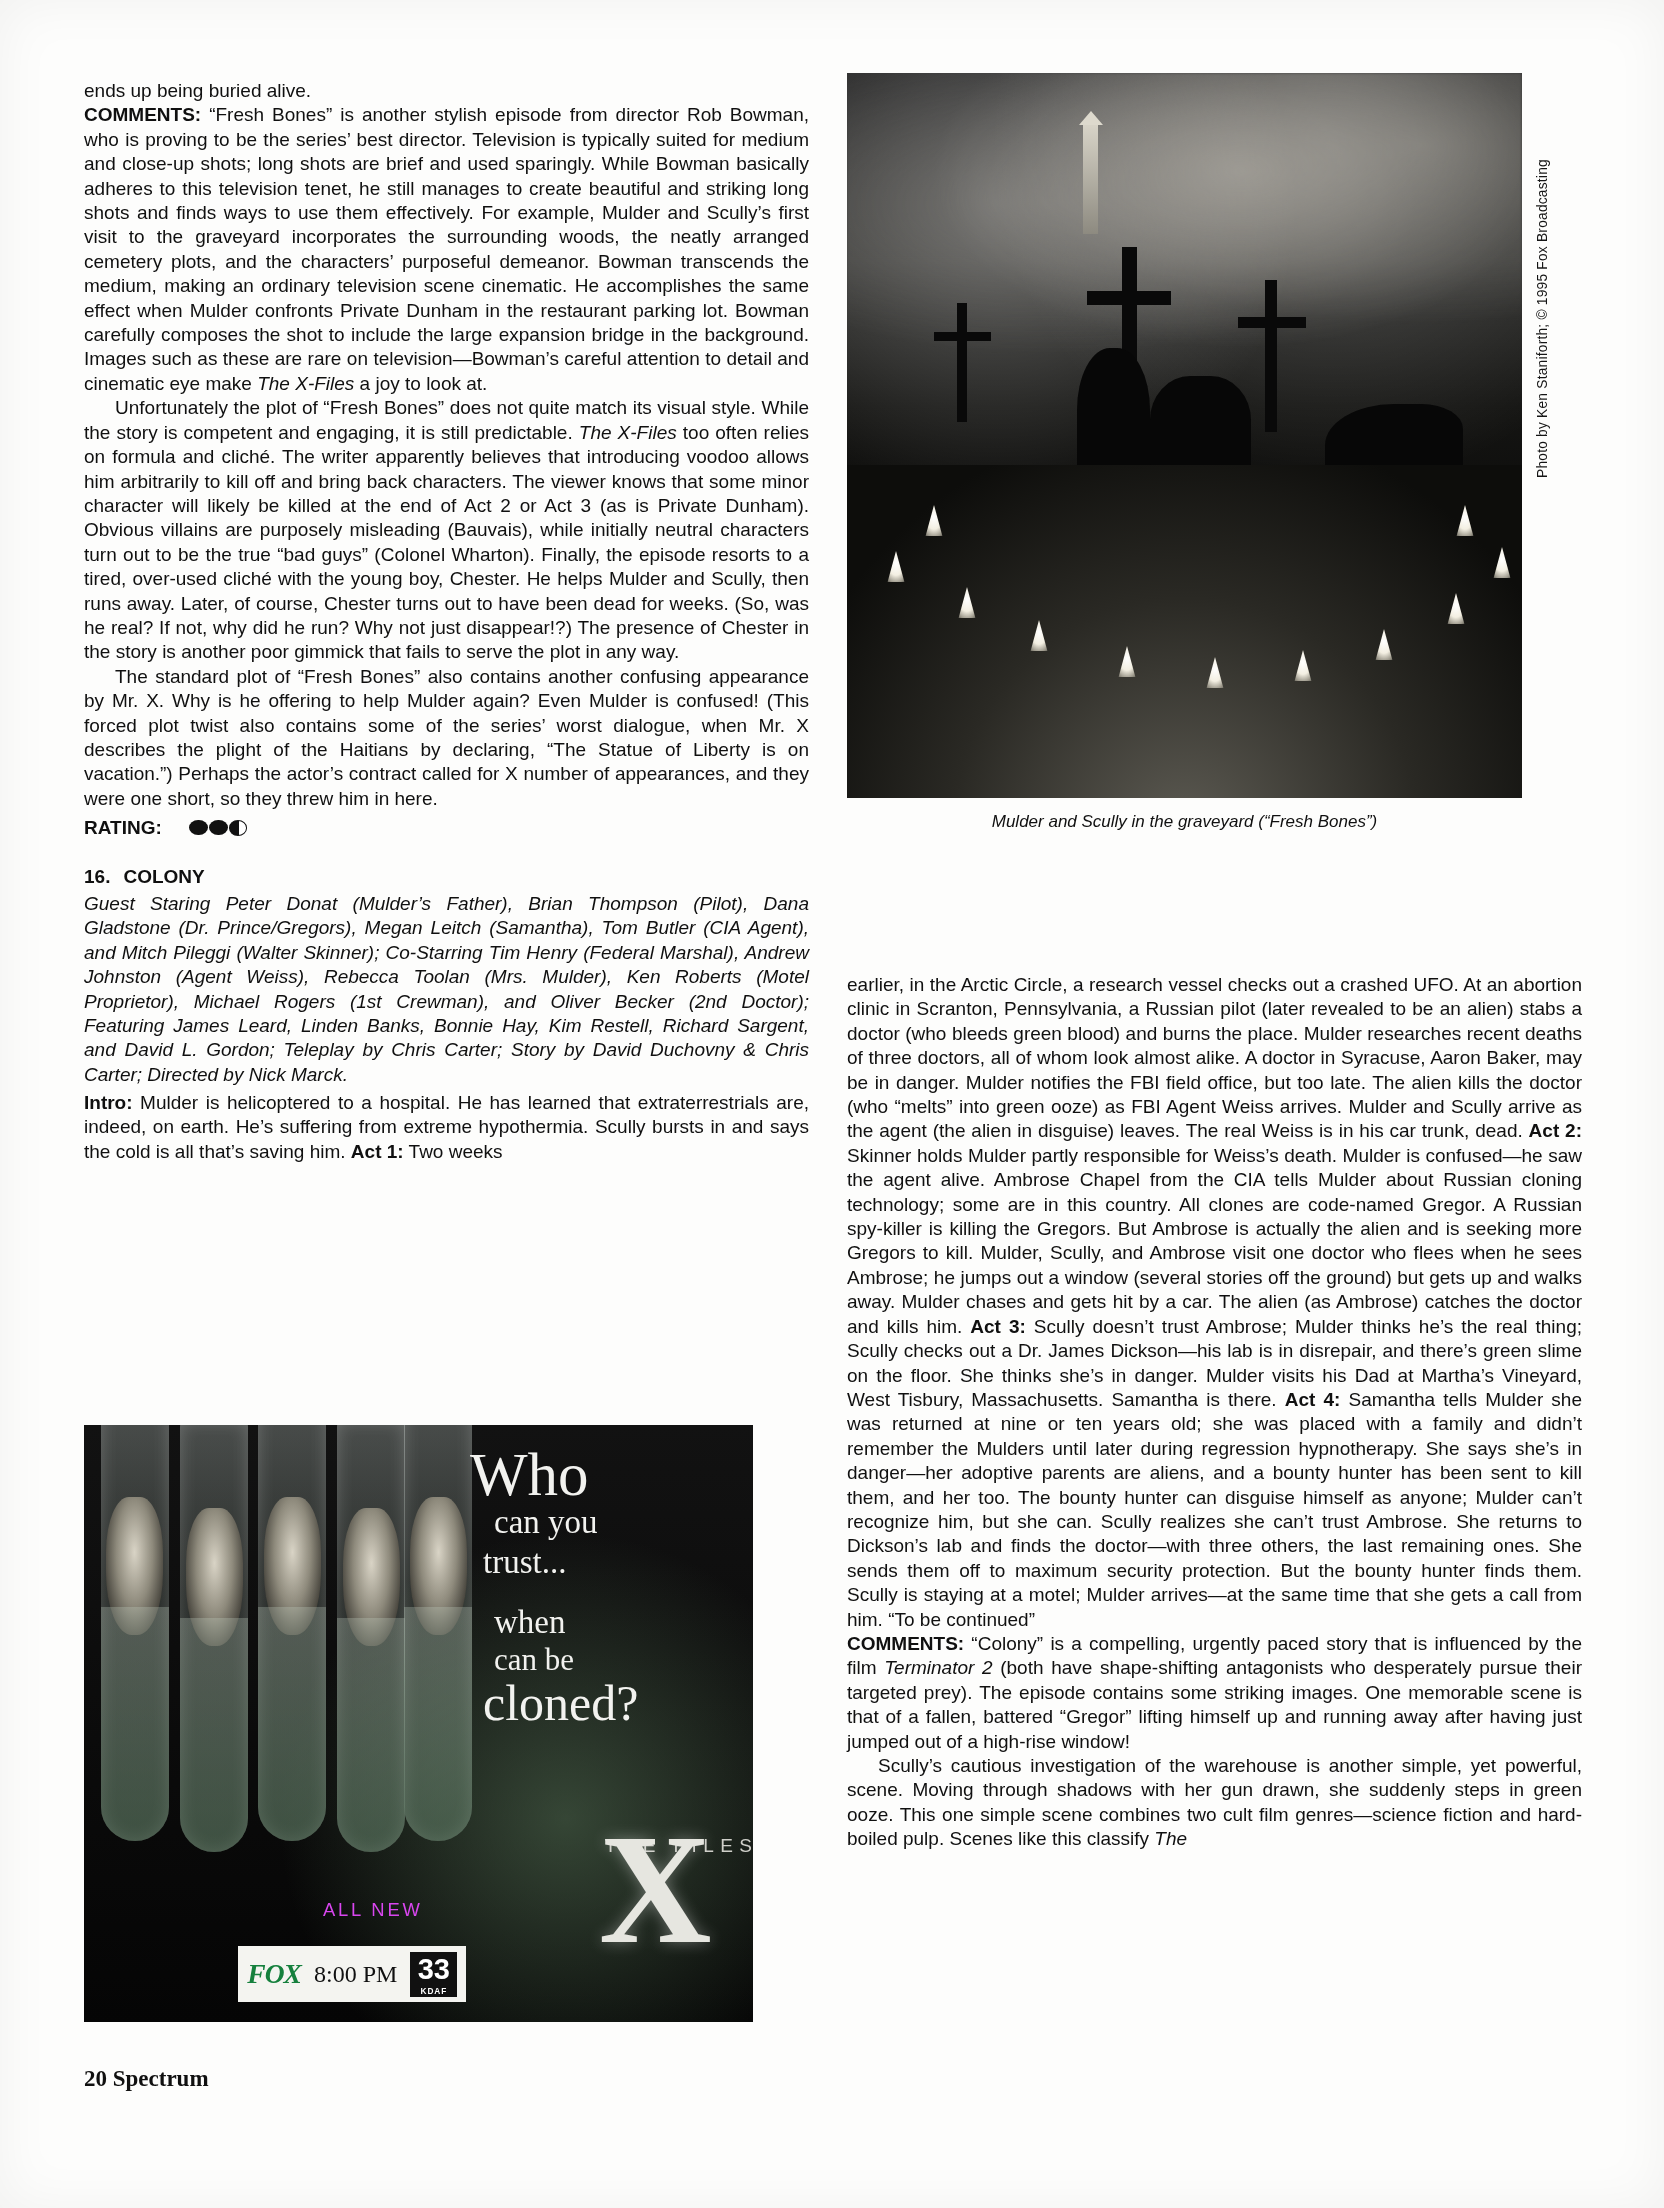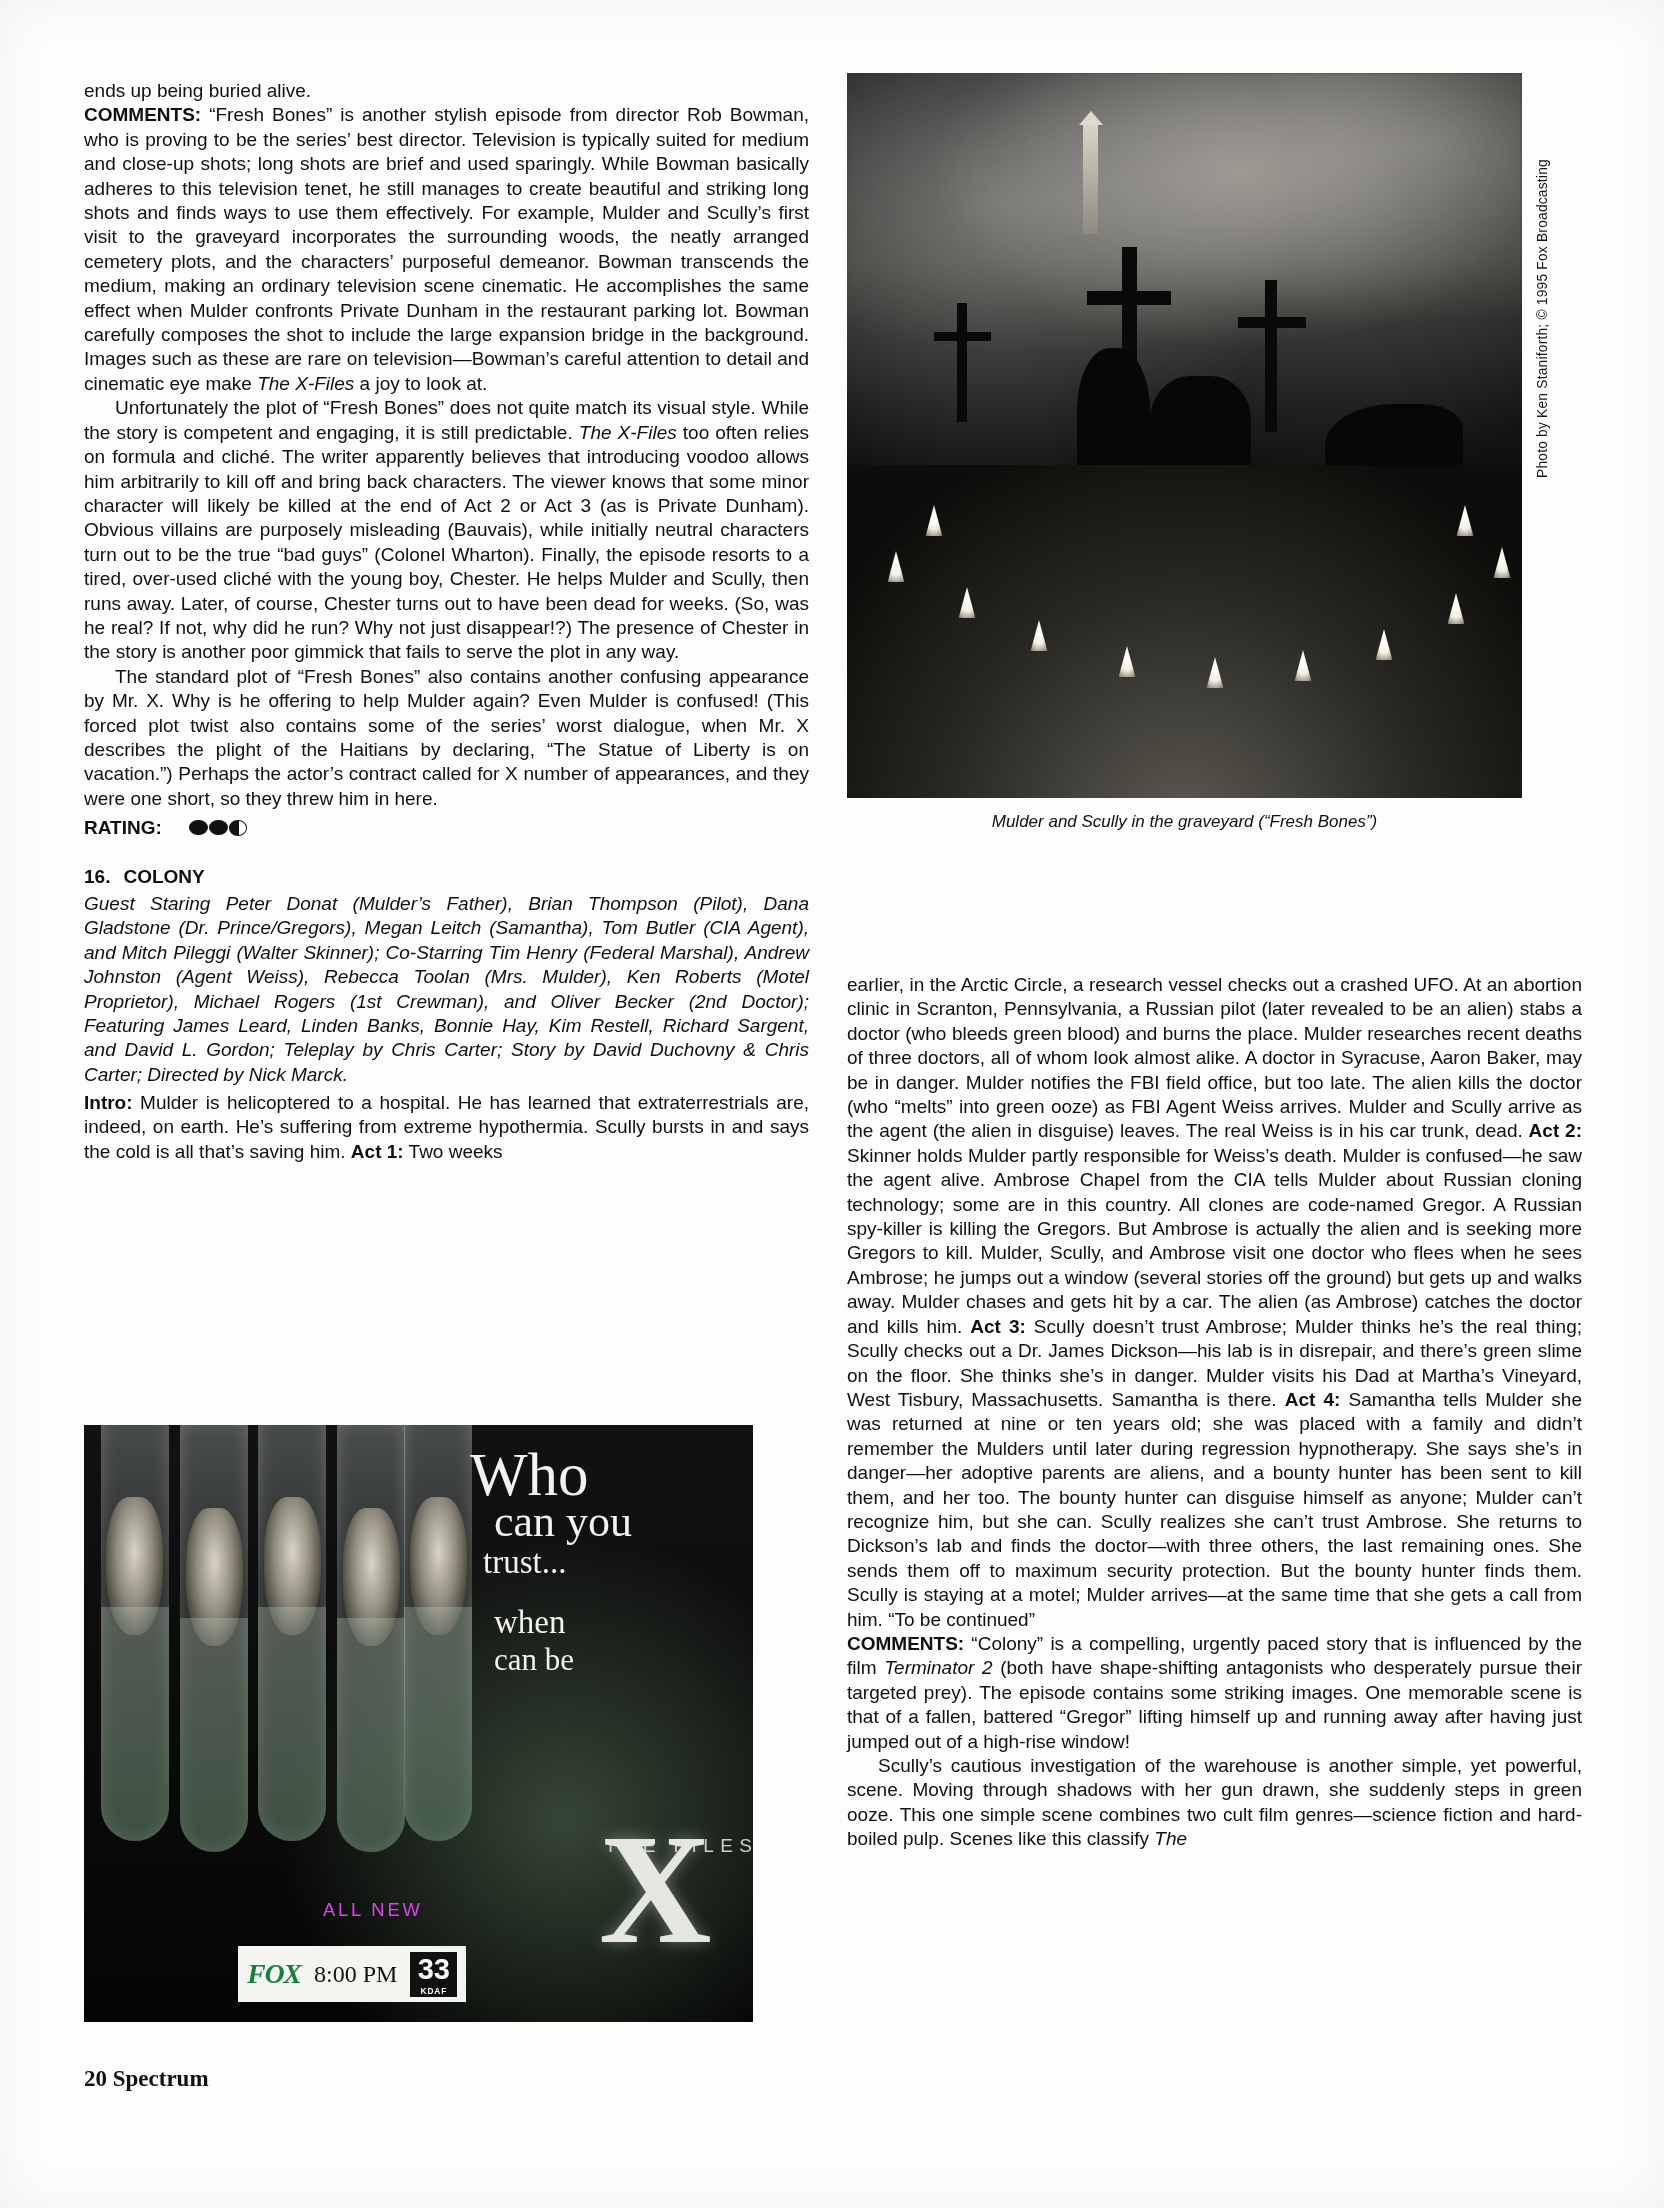--- a/index.html
+++ b/index.html
@@ -210,21 +210,21 @@
   }
   .ad-text {
     position: absolute;
     left: 386px;
     top: 22px;
     width: 321px;
     color: #f2f2ef;
     text-align: left;
   }
   .who { font-family: "Liberation Serif", serif; font-size: 61px; line-height: 55px; }
-  .canyou { font-family: "Liberation Serif", serif; font-size: 44px; line-height: 40px; margin-left: 24px;}
+  .canyou { font-family: "Liberation Serif", serif; font-size: 33px; line-height: 40px; margin-left: 24px;}
   .trust { font-family: "Liberation Serif", serif; font-size: 33px; line-height: 40px; margin-left: 13px;}
   .when { font-family: "Liberation Serif", serif; font-size: 33px; line-height: 40px; margin-left: 24px; margin-top: 20px;}
   .anyone { font-family: "Liberation Sans", sans-serif; font-weight: bold; font-size: 48px; line-height: 48px; }
   .canbe { font-family: "Liberation Serif", serif; font-size: 31px; line-height: 35px; margin-left: 24px;}
   .cloned { font-family: "Liberation Serif", serif; font-size: 50px; line-height: 53px; margin-left: 13px;}
   .xfiles-logo {
     position: absolute;
     left: 478px; bottom: 53px;
     width: 239px; height: 165px;
     color: #d9d9d4;
@@ -399,20 +399,21 @@
       <div class="face-img"></div>
         <div class="fluid"></div>
     </div>
 
     <div class="ad-text">
       <div class="who">Who</div>
       <div class="canyou">can you</div>
       <div class="trust">trust...</div>
       <div class="when">when</div>
       <div class="canbe">can be</div>
+      <div class="cloned">cloned?</div>
     </div>
 
     <div class="xfiles-logo">
       <div class="words">THE        FILES</div>
       <div class="bigx">X</div>
     </div>
 
     <div class="allnew">ALL NEW</div>
 
     <div class="fox-bar">

